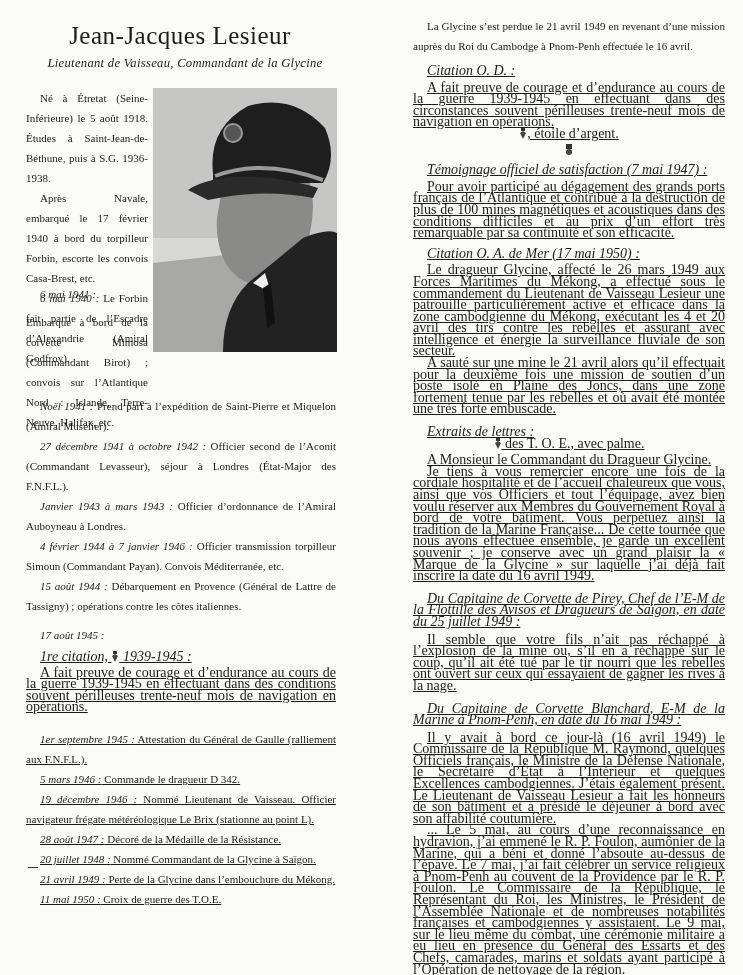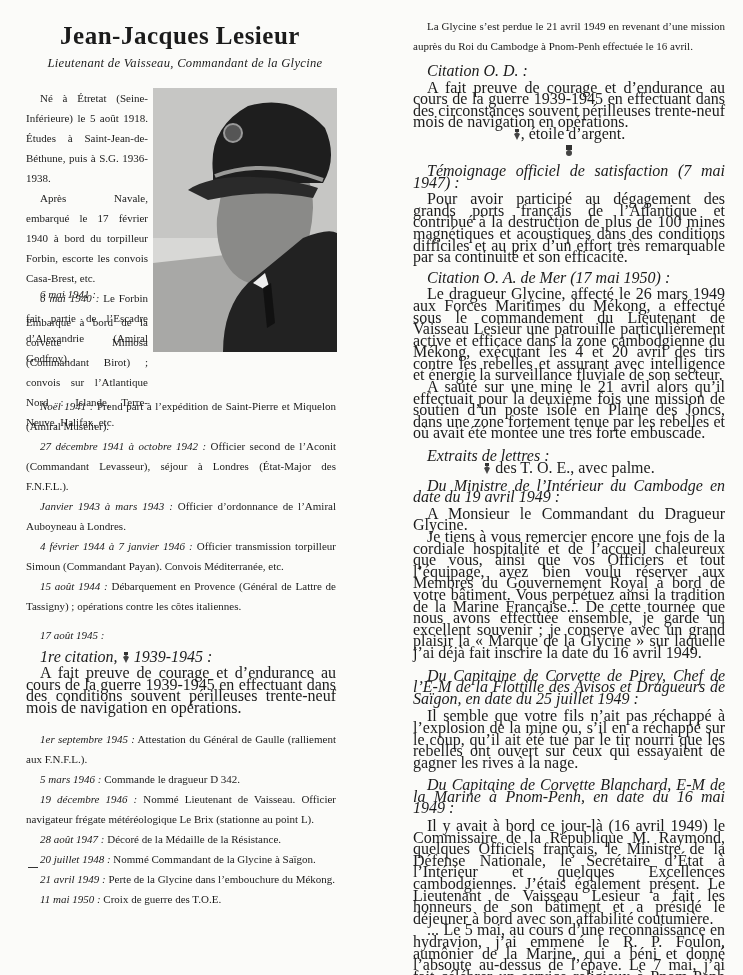--- a/index.html
+++ b/index.html
@@ -6,36 +6,36 @@
   body {
     width: 743px; height: 975px; overflow: hidden;
     background: #fbfbf9;
     color: #1b1b1b;
     font-family: "Liberation Serif", "DejaVu Serif", serif;
     position: relative;
   }
 
   .title {
     position: absolute; left: 0; top: 22px; width: 360px;
-    text-align: center; font-size: 25px; letter-spacing: 0.5px; margin: 0; font-weight: bold;
+    text-align: center; font-size: 25px; letter-spacing: 0.5px; margin: 0; font-weight: normal;
   }
   .subtitle {
     position: absolute; left: 26px; top: 56px; width: 318px;
     text-align: center; font-style: italic; font-size: 12.6px; margin: 0; letter-spacing: 0.3px;
   }
   .photo {
     position: absolute; left: 153px; top: 88px; width: 184px; height: 264px;
     background: #bdbdbd; overflow: hidden;
   }
   .photo svg { display: block; }
 
   .p { margin: 0; font-size: 11px; line-height: 20px; text-align: justify; }
   .p .d { font-style: italic; }
   .ind { text-indent: 14px; }
-  .small { font-size: 16px; line-height: 11.6px; }
+  .small { font-size: 14px; line-height: 11.6px; text-decoration: underline; }
   .it { font-style: italic; }
   .center { text-align: center; }
 
   .narrow { position: absolute; left: 26px; top: 88px; width: 122px; }
   .leftrest { position: absolute; left: 26px; top: 355px; width: 310px; }
 
   .rblock { position: absolute; left: 413px; width: 312px; }
   .medal { display: inline-block; width: 8px; height: 11px; vertical-align: -1px; }
   .dash { position: absolute; left: 28px; top: 867px; width: 10px; height: 1px; background: #333; }
 </style>
@@ -82,21 +82,21 @@
   <p class="p ind"><span class="d">4 février 1944 à 7 janvier 1946 :</span><span> Officier transmission torpilleur Simoun (Commandant Payan). Convois Méditerranée, etc.</span></p>
   <p class="p ind"><span class="d">15 août 1944 :</span><span> Débarquement en Provence (Général de Lattre de Tassigny) ; opérations contre les côtes italiennes.</span></p>
 
   <p class="p ind" style="margin-top:9px;"><span class="d">17 août 1945 :</span></p>
   <p class="p small ind it" style="margin-top:6px;"><span>1re citation,</span> <svg class="medal" viewBox="0 0 8 11">
         <rect x="2" y="0" width="4" height="3" fill="#333"></rect>
         <path d="M4 3 L1 5 L4 11 L7 5 Z" fill="#444"></path>
       </svg><span> 1939-1945 :</span></p>
   <p class="p small ind" style="margin-top:4px;">A fait preuve de courage et d’endurance au cours de la guerre 1939-1945 en effectuant dans des conditions souvent périlleuses trente-neuf mois de navigation en opérations.</p>
 
-  <div style="margin-top:16px;">
+  <div style="margin-top:16px;text-decoration:underline;">
     <p class="p ind"><span class="d">1er septembre 1945 :</span><span> Attestation du Général de Gaulle (ralliement aux F.N.F.L.).</span></p>
     <p class="p ind"><span class="d">5 mars 1946 :</span><span> Commande le dragueur D 342.</span></p>
     <p class="p ind"><span class="d">19 décembre 1946 :</span><span> Nommé Lieutenant de Vaisseau. Officier navigateur frégate météréologique Le Brix (stationne au point L).</span></p>
     <p class="p ind"><span class="d">28 août 1947 :</span><span> Décoré de la Médaille de la Résistance.</span></p>
     <p class="p ind"><span class="d">20 juillet 1948 :</span><span> Nommé Commandant de la Glycine à Saïgon.</span></p>
     <p class="p ind"><span class="d">21 avril 1949 :</span><span> Perte de la Glycine dans l’embouchure du Mékong.</span></p>
     <p class="p ind"><span class="d">11 mai 1950 :</span><span> Croix de guerre des T.O.E.</span></p>
   </div>
 </div>
 
@@ -122,21 +122,20 @@
 
   <p class="p small it ind" style="margin-top:9px;">Citation O. A. de Mer (17 mai 1950) :</p>
   <p class="p small ind" style="margin-top:5px;">Le dragueur Glycine, affecté le 26 mars 1949 aux Forces Maritimes du Mékong, a effectué sous le commandement du Lieutenant de Vaisseau Lesieur une patrouille particulièrement active et efficace dans la zone cambodgienne du Mékong, exécutant les 4 et 20 avril des tirs contre les rebelles et assurant avec intelligence et énergie la surveillance fluviale de son secteur.</p>
   <p class="p small ind">A sauté sur une mine le 21 avril alors qu’il effectuait pour la deuxième fois une mission de soutien d’un poste isolé en Plaine des Joncs, dans une zone fortement tenue par les rebelles et où avait été montée une très forte embuscade.</p>
   <p class="p small it ind" style="margin-top:11px;">Extraits de lettres :</p>
 
   <p class="p small center"><svg class="medal" viewBox="0 0 8 11">
         <rect x="2" y="0" width="4" height="3" fill="#333"></rect>
         <path d="M4 3 L1 5 L4 11 L7 5 Z" fill="#444"></path>
       </svg><span> des T. O. E., avec palme.</span></p>
-  <p class="p small it ind" style="margin-top:6px;">Du Ministre de l’Intérieur du Cambodge en date du 19 avril 1949 :</p>
   <p class="p small ind" style="margin-top:5px;">A Monsieur le Commandant du Dragueur Glycine.</p>
   <p class="p small ind">Je tiens à vous remercier encore une fois de la cordiale hospitalité et de l’accueil chaleureux que vous, ainsi que vos Officiers et tout l’équipage, avez bien voulu réserver aux Membres du Gouvernement Royal à bord de votre bâtiment. Vous perpétuez ainsi la tradition de la Marine Française... De cette tournée que nous avons effectuée ensemble, je garde un excellent souvenir ; je conserve avec un grand plaisir la « Marque de la Glycine » sur laquelle j’ai déjà fait inscrire la date du 16 avril 1949.</p>
 
   <p class="p small it ind" style="margin-top:11px;">Du Capitaine de Corvette de Pirey, Chef de l’E-M de la Flottille des Avisos et Dragueurs de Saïgon, en date du 25 juillet 1949 :</p>
   <p class="p small ind" style="margin-top:6px;">Il semble que votre fils n’ait pas réchappé à l’explosion de la mine ou, s’il en a réchappé sur le coup, qu’il ait été tué par le tir nourri que les rebelles ont ouvert sur ceux qui essayaient de gagner les rives à la nage.</p>
 
   <p class="p small it ind" style="margin-top:11px;">Du Capitaine de Corvette Blanchard, E-M de la Marine à Pnom-Penh, en date du 16 mai 1949 :</p>
   <p class="p small ind" style="margin-top:6px;">Il y avait à bord ce jour-là (16 avril 1949) le Commissaire de la République M. Raymond, quelques Officiels français, le Ministre de la Défense Nationale, le Secrétaire d’État à l’Intérieur et quelques Excellences cambodgiennes. J’étais également présent. Le Lieutenant de Vaisseau Lesieur a fait les honneurs de son bâtiment et a présidé le déjeuner à bord avec son affabilité coutumière.</p>
   <p class="p small ind">... Le 5 mai, au cours d’une reconnaissance en hydravion, j’ai emmené le R. P. Foulon, aumônier de la Marine, qui a béni et donné l’absoute au-dessus de l’épave. Le 7 mai, j’ai fait célébrer un service religieux à Pnom-Penh au couvent de la Providence par le R. P. Foulon. Le Commissaire de la République, le Représentant du Roi, les Ministres, le Président de l’Assemblée Nationale et de nombreuses notabilités françaises et cambodgiennes y assistaient. Le 9 mai, sur le lieu même du combat, une cérémonie militaire a eu lieu en présence du Général des Essarts et des Chefs, camarades, marins et soldats ayant participé à l’Opération de nettoyage de la région.</p>
 </div>

